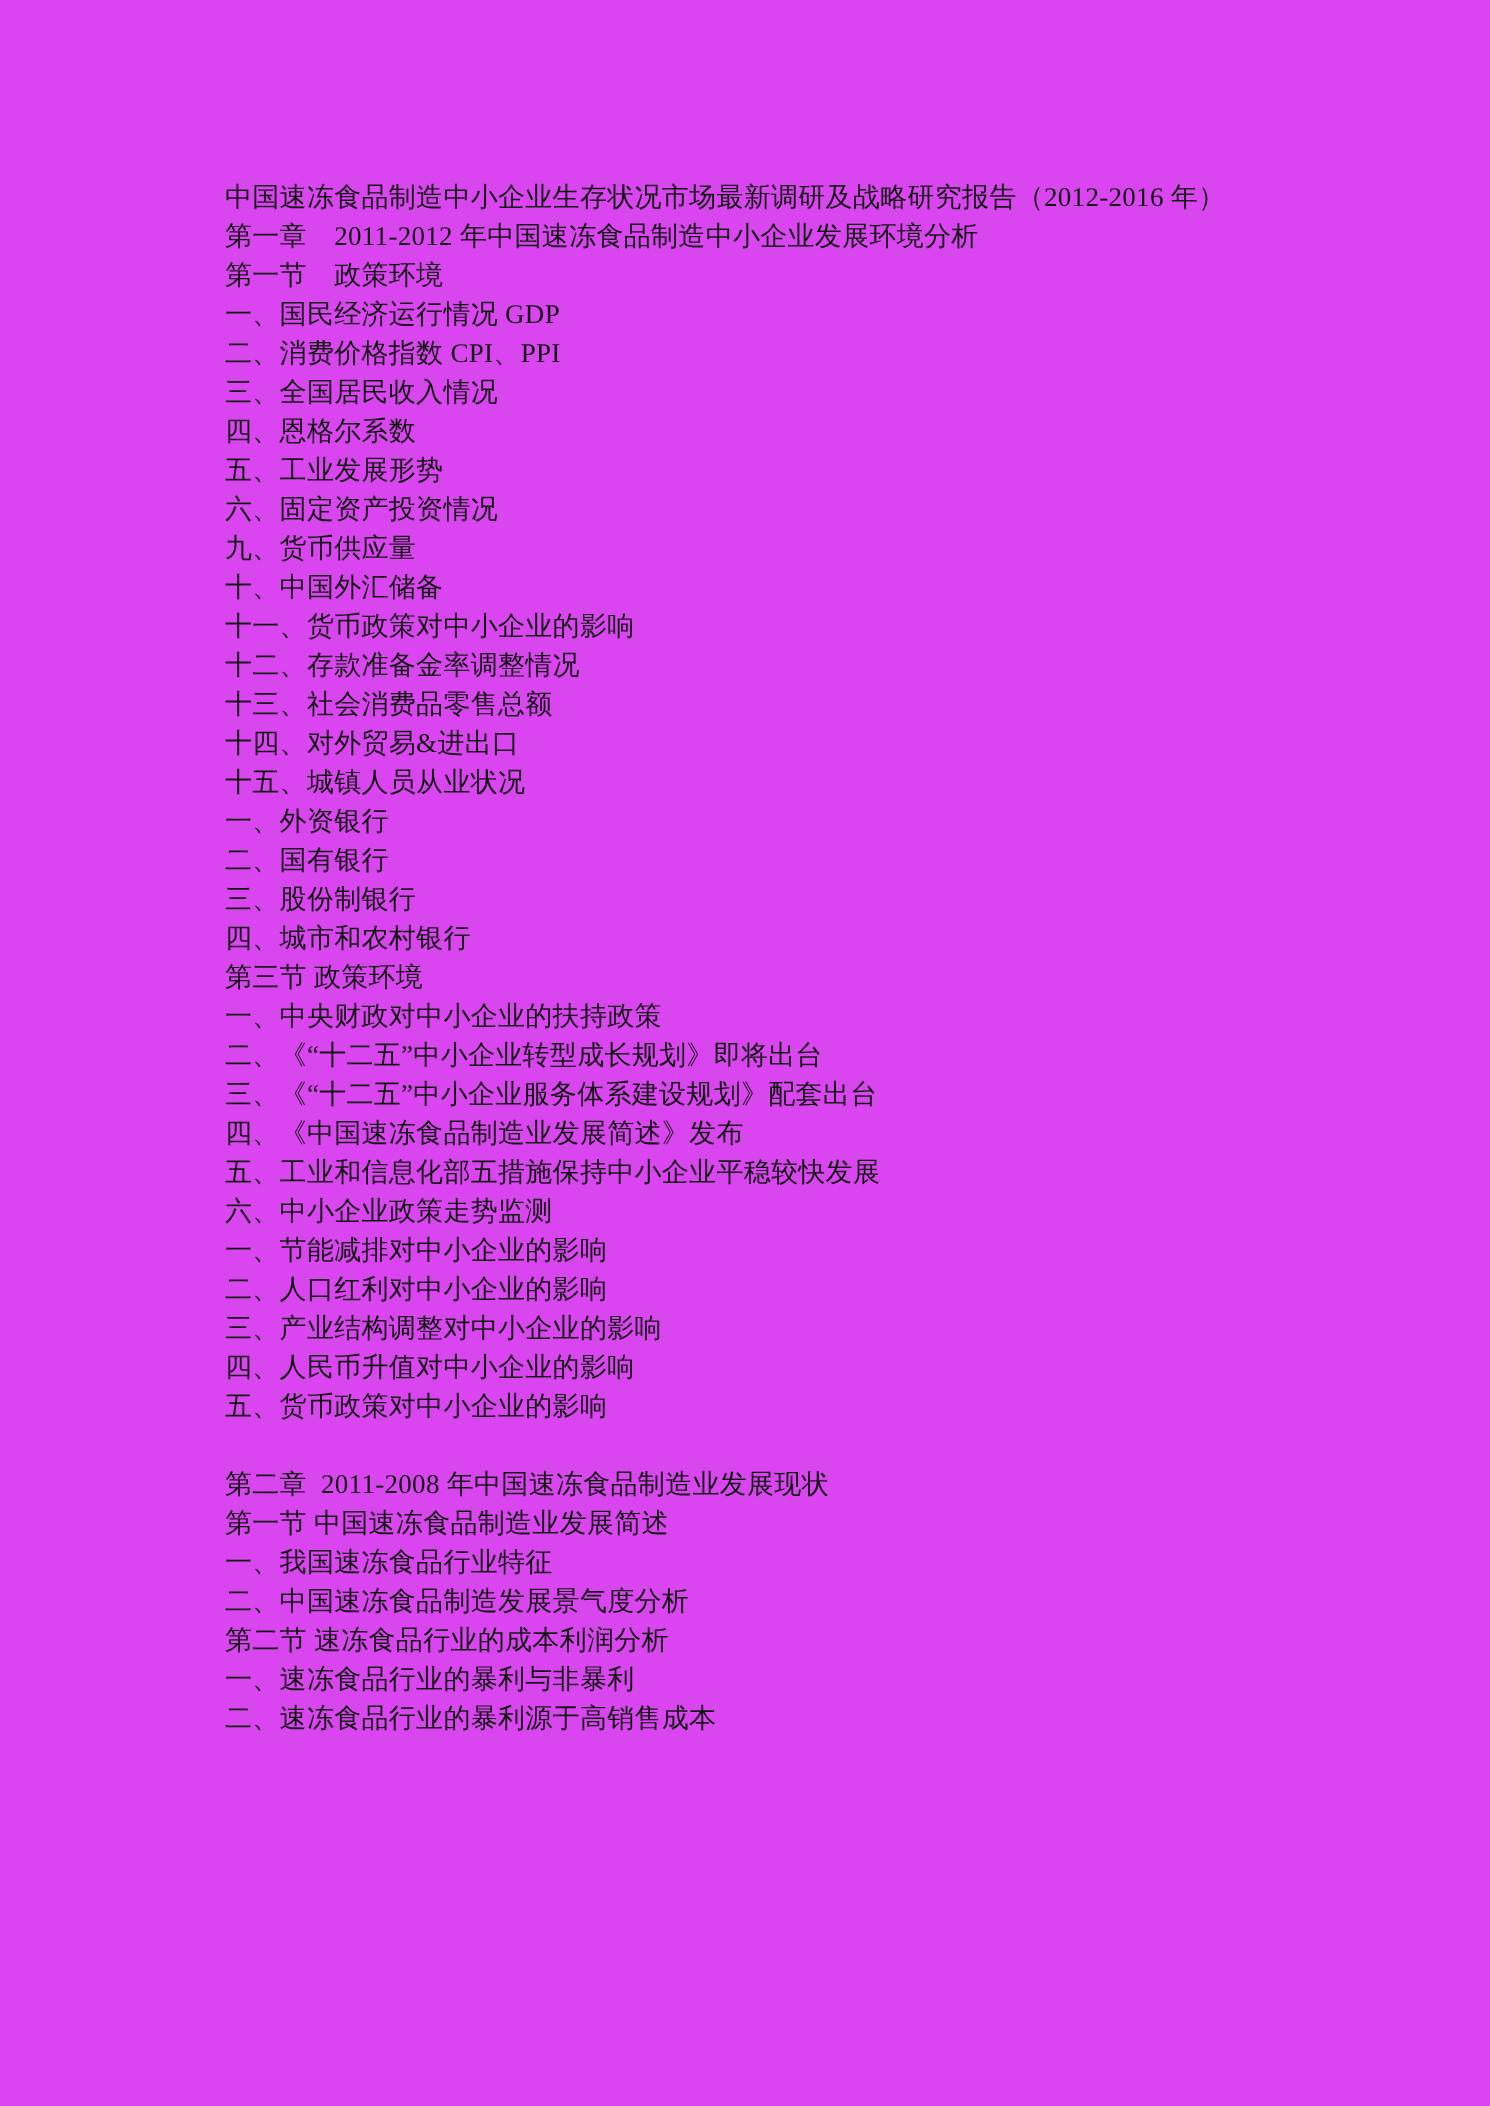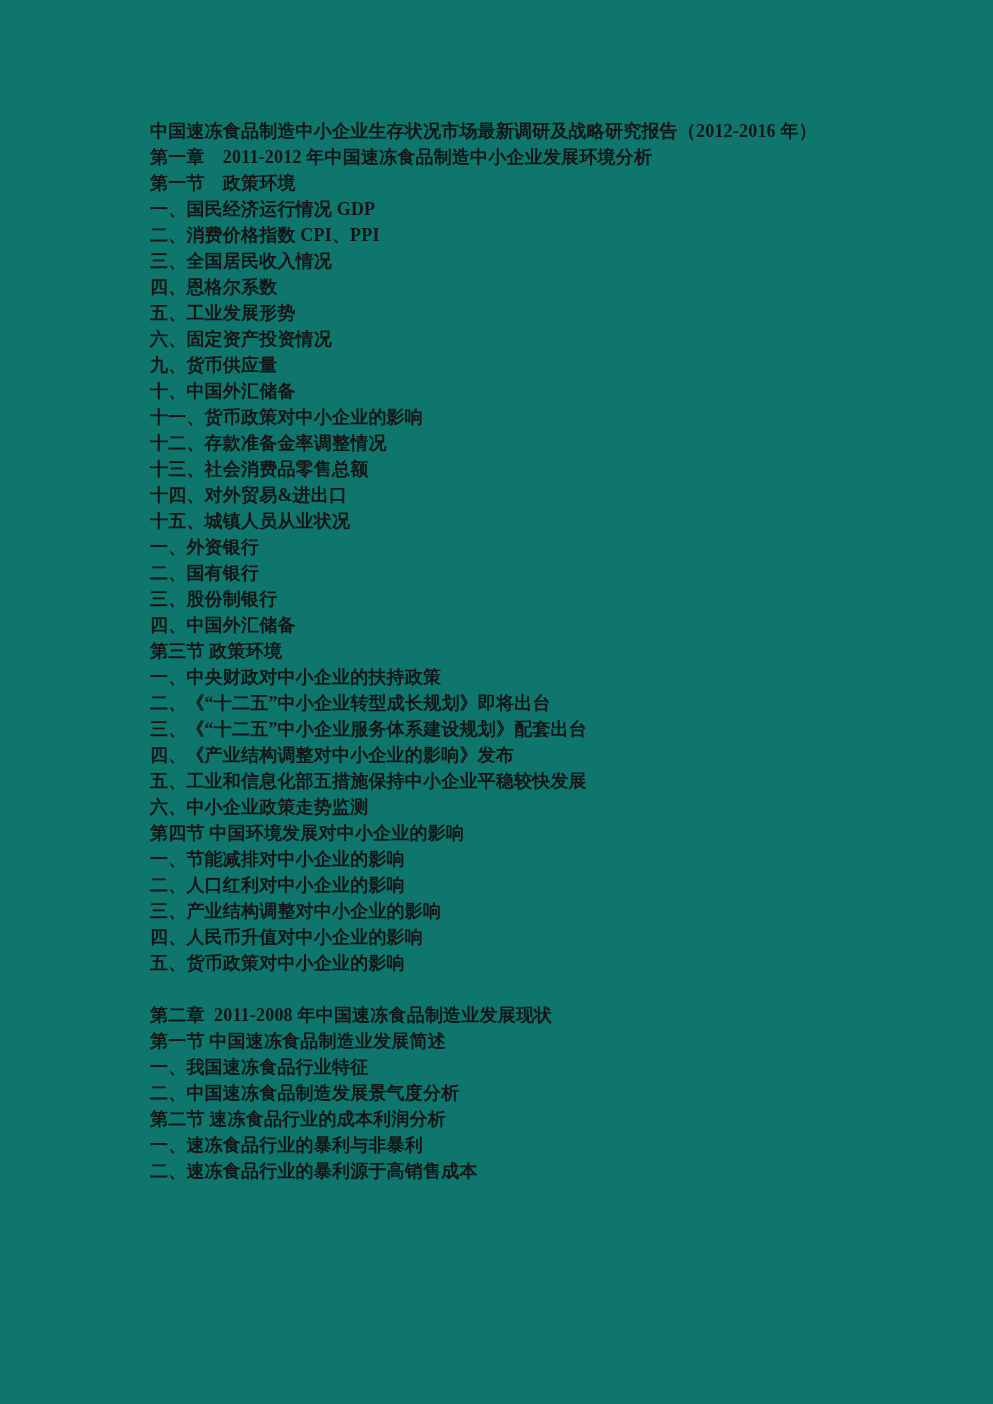--- a/index.html
+++ b/index.html
@@ -10,22 +10,21 @@
   body {
     width: 993px;
     height: 1404px;
     position: relative;
     overflow: hidden;
     font-family: "Liberation Serif", "DejaVu Serif", serif;
   }
   .page {
     position: absolute;
     inset: 0;
-    background: #0f766e;
-    font-weight: bold;
+    background: #d946ef;
   }
   .toc {
     position: absolute;
     left: 150px;
     top: 118px;
     width: 720px;
   }
   .toc .line {
     margin: 0;
     padding: 0;
@@ -54,29 +53,28 @@
       <p class="line item">九、货币供应量</p>
       <p class="line item">十、中国外汇储备</p>
       <p class="line item">十一、货币政策对中小企业的影响</p>
       <p class="line item">十二、存款准备金率调整情况</p>
       <p class="line item">十三、社会消费品零售总额</p>
       <p class="line item">十四、对外贸易&amp;进出口</p>
       <p class="line item">十五、城镇人员从业状况</p>
       <p class="line item">一、外资银行</p>
       <p class="line item">二、国有银行</p>
       <p class="line item">三、股份制银行</p>
-      <p class="line item">四、中国外汇储备</p>
+      <p class="line item">四、城市和农村银行</p>
       <p class="line section">第三节 政策环境</p>
       <p class="line item">一、中央财政对中小企业的扶持政策</p>
       <p class="line item">二、《“十二五”中小企业转型成长规划》即将出台</p>
       <p class="line item">三、《“十二五”中小企业服务体系建设规划》配套出台</p>
-      <p class="line item">四、《产业结构调整对中小企业的影响》发布</p>
+      <p class="line item">四、《中国速冻食品制造业发展简述》发布</p>
       <p class="line item">五、工业和信息化部五措施保持中小企业平稳较快发展</p>
       <p class="line item">六、中小企业政策走势监测</p>
-      <p class="line section">第四节 中国环境发展对中小企业的影响</p>
       <p class="line item">一、节能减排对中小企业的影响</p>
       <p class="line item">二、人口红利对中小企业的影响</p>
       <p class="line item">三、产业结构调整对中小企业的影响</p>
       <p class="line item">四、人民币升值对中小企业的影响</p>
       <p class="line item">五、货币政策对中小企业的影响</p>
       <p class="line blank"></p>
       <p class="line chapter">第二章  2011-2008 年中国速冻食品制造业发展现状</p>
       <p class="line section">第一节 中国速冻食品制造业发展简述</p>
       <p class="line item">一、我国速冻食品行业特征</p>
       <p class="line item">二、中国速冻食品制造发展景气度分析</p>

